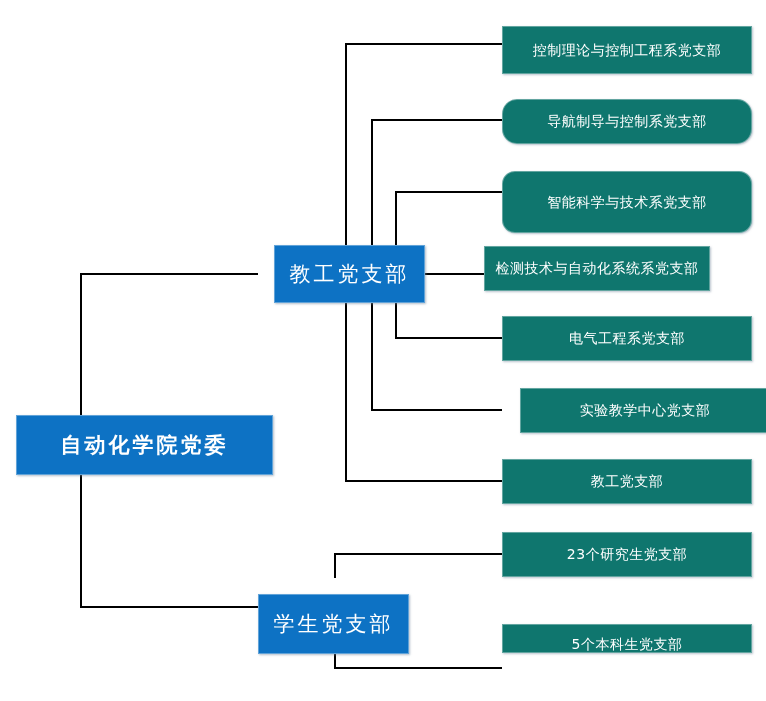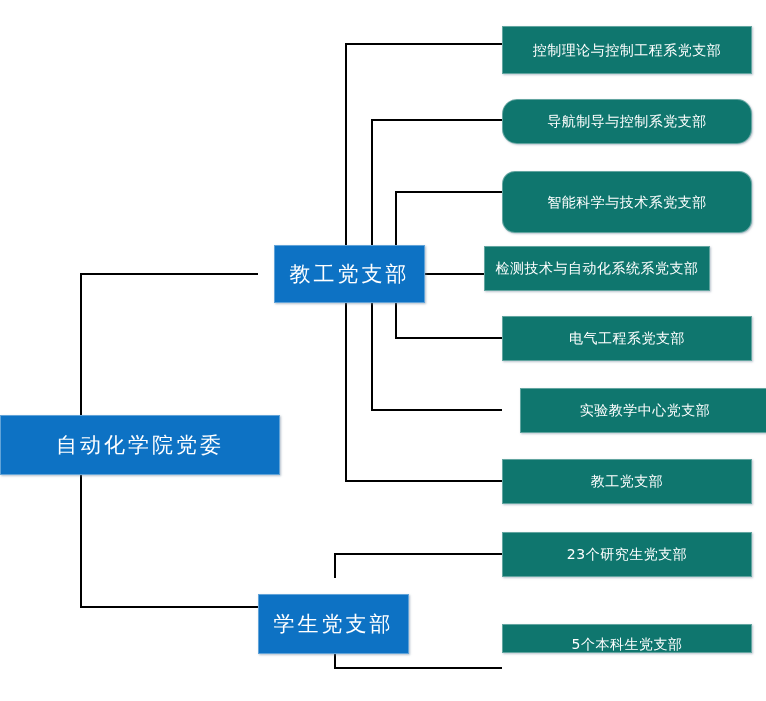--- a/index.html
+++ b/index.html
@@ -68,21 +68,21 @@
       <path d="M 396 245 L 396 192 L 502 192" fill="none" stroke="#000000" stroke-width="1.6" shape-rendering="crispEdges"></path>
       <path d="M 409 274 L 502 274" fill="none" stroke="#000000" stroke-width="1.6" shape-rendering="crispEdges"></path>
       <path d="M 396 303 L 396 338 L 502 338" fill="none" stroke="#000000" stroke-width="1.6" shape-rendering="crispEdges"></path>
       <path d="M 372 303 L 372 410 L 502 410" fill="none" stroke="#000000" stroke-width="1.6" shape-rendering="crispEdges"></path>
       <path d="M 346 303 L 346 481 L 502 481" fill="none" stroke="#000000" stroke-width="1.6" shape-rendering="crispEdges"></path>
       <path d="M 335 578 L 335 554 L 502 554" fill="none" stroke="#000000" stroke-width="1.6" shape-rendering="crispEdges"></path>
       <path d="M 335 638 L 335 668 L 502 668" fill="none" stroke="#000000" stroke-width="1.6" shape-rendering="crispEdges"></path>
     </svg>
 
   <div id="node-layer">
-      <div class="node node-root" style="left: 0; top: 415px; width: 280px; height: 60px;">
+      <div class="node node-root" style="left: 16px; top: 415px; width: 257px; height: 60px; font-weight: bold;">
         <span class="node-label">自动化学院党委</span>
       </div>
       <div class="node node-branch" style="left: 274px; top: 245px; width: 151px; height: 58px;">
         <span class="node-label">教工党支部</span>
       </div>
       <div class="node node-branch" style="left: 258px; top: 578px; width: 151px; height: 60px; margin-top: 16px;">
         <span class="node-label">学生党支部</span>
       </div>
       <div class="node node-leaf" style="left: 502px; top: 26px; width: 250px; height: 48px;">
         <span class="node-label">控制理论与控制工程系党支部</span>

